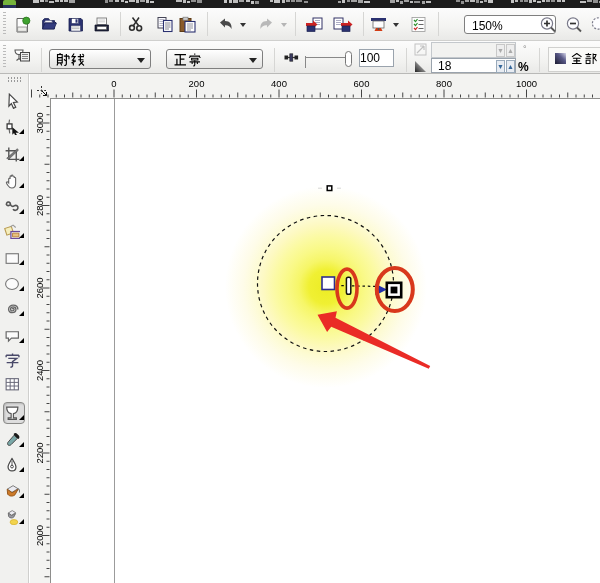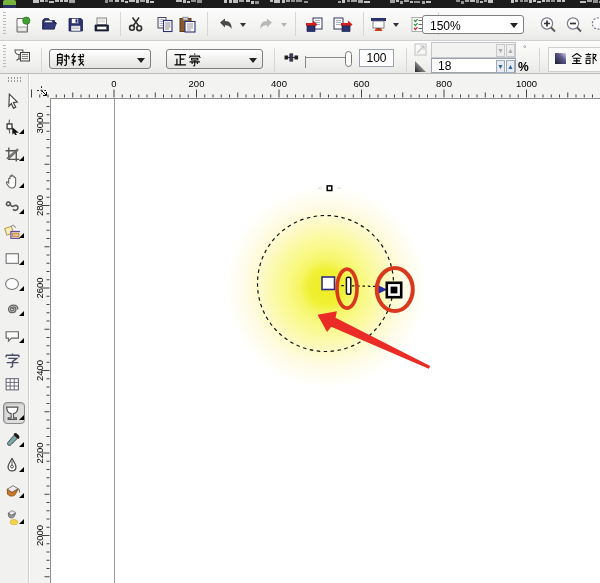--- a/index.html
+++ b/index.html
@@ -200,21 +200,21 @@
 <svg class="ticon" style="left:408px;top:8px" width="21" height="17" viewBox="0 0 21 17">
       <rect x="4" y="1.5" width="13" height="14" fill="#fdfdfd" stroke="#999" stroke-width="0.8"></rect>
       <path d="M6 4 l1.5 1.5 l2 -2.5" stroke="#2e8f2e" stroke-width="1.2" fill="none"></path>
       <path d="M10.5 4.5 h5" stroke="#555" stroke-width="0.9"></path>
       <path d="M6 8 l1.5 1.5 l2 -2.5" stroke="#2e8f2e" stroke-width="1.2" fill="none"></path>
       <path d="M10.5 8.5 h5" stroke="#555" stroke-width="0.9"></path>
       <path d="M6 12 l1.5 1.5 l2 -2.5" stroke="#cc2222" stroke-width="1.2" fill="none"></path>
       <path d="M10.5 12.5 h5" stroke="#555" stroke-width="0.9"></path>
     </svg>
 <div class="sep" style="left:438px"></div>
-<div class="combo" style="left:422px;top:7px;width:102px;height:19px;background:#fff">
+<div class="combo" style="left:464px;top:7px;width:92px;height:19px;background:#fff">
       <span style="position:absolute;left:7px;top:2.5px;font-size:12px;color:#000">150%</span>
       <span class="arr"></span>
     </div>
 <svg class="ticon" style="left:539px;top:8px" width="19" height="18" viewBox="0 0 19 18">
       <circle cx="8" cy="7.5" r="5.6" fill="#fdfdff" stroke="#7a7a8a" stroke-width="1.2"></circle>
       <path d="M8 4.5 v6 M5 7.5 h6" stroke="#333" stroke-width="1.7"></path>
       <path d="M12 11.5 l4 4" stroke="#555" stroke-width="1.8"></path>
     </svg>
 <svg class="ticon" style="left:565px;top:8px" width="19" height="18" viewBox="0 0 19 18">
       <circle cx="8" cy="7.5" r="5.6" fill="#fdfdff" stroke="#7a7a8a" stroke-width="1.2"></circle>
@@ -265,21 +265,21 @@
 <div class="sep" style="left:274px;top:7px"></div>
 <svg class="ticon" style="left:284px;top:12px" width="15" height="9" viewBox="0 0 15 9">
       <path d="M1 4.5 h13" stroke="#333" stroke-width="1.2"></path>
       <rect x="0.5" y="2.5" width="3.6" height="4" fill="#222"></rect>
       <rect x="10.5" y="2.5" width="3.6" height="4" fill="#222"></rect>
       <rect x="5.8" y="0.8" width="3" height="7.4" fill="#39395f" stroke="#222" stroke-width="0.6"></rect>
     </svg>
 <div style="position:absolute;left:305px;top:15px;width:1px;height:12px;background:#888"></div>
 <div style="position:absolute;left:305px;top:16px;width:42px;height:1px;background:#888"></div>
 <div style="position:absolute;left:345px;top:9.5px;width:7px;height:16px;border:1.4px solid #777;border-radius:3.5px;background:#fff;box-sizing:border-box"></div>
-<div class="field" style="left:359px;top:8px;width:35px;height:18px;line-height:17px;text-align:center">100</div>
+<div class="field" style="left:359px;top:8px;width:35px;height:18px;line-height:17px;text-align:left">100</div>
 <div class="sep" style="left:406px;top:7px"></div>
 <svg class="ticon" style="left:414px;top:2px" width="14" height="14" viewBox="0 0 14 14">
       <rect x="1" y="1" width="11" height="11" fill="none" stroke="#c2c2c2" stroke-width="1"></rect>
       <path d="M3 10 L10 3 M10 3 h-4 M10 3 v4" stroke="#c2c2c2" stroke-width="1.2" fill="none"></path>
     </svg>
 <div style="position:absolute;left:431px;top:1px;width:85px;height:16px;box-sizing:border-box;background:#f2f2f0;border:1px solid #c4c8cc"></div>
 <div style="position:absolute;left:496px;top:2.5px;width:9px;height:13px;box-sizing:border-box;background:#eee;border:1px solid #c8c8c8;font-size:7px;color:#aaa;text-align:center;line-height:12px">▼</div>
 <div style="position:absolute;left:506px;top:2.5px;width:9px;height:13px;box-sizing:border-box;background:#eee;border:1px solid #c8c8c8;font-size:7px;color:#aaa;text-align:center;line-height:12px">▲</div>
 <div style="position:absolute;left:523px;top:3px;font-size:9px;color:#888">°</div>
 <svg class="ticon" style="left:414px;top:18px" width="14" height="14" viewBox="0 0 14 14">

